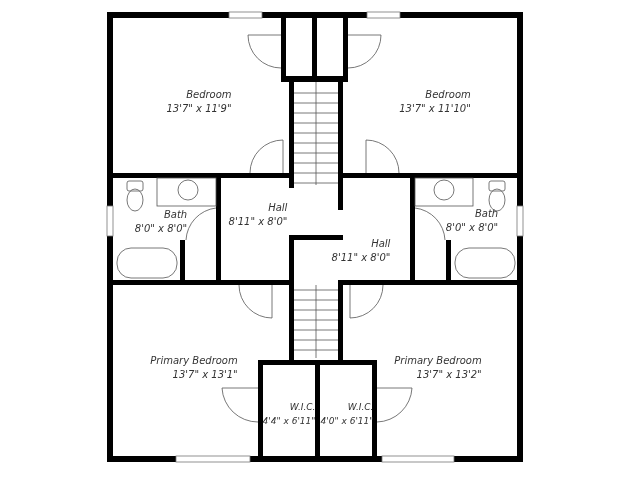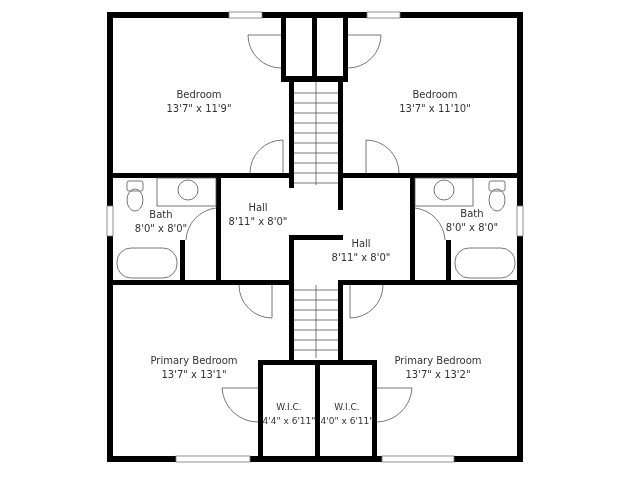--- a/index.html
+++ b/index.html
@@ -1,18 +1,18 @@
 <!DOCTYPE html>
 <html><head>
 <meta charset="utf-8">
 <style>
   html, body { margin: 0; padding: 0; background: #ffffff; }
   body { width: 634px; height: 480px; position: relative; overflow: hidden; font-family: "DejaVu Sans", sans-serif; }
   svg.plan { position: absolute; left: 0; top: 0; }
-  .label { position: absolute; text-align: center; color: #333; font-size: 10px; line-height: 14px; white-space: nowrap; transform: translateX(-50%); }
+  .label { position: absolute; text-align: right; color: #333; font-size: 10px; line-height: 14px; white-space: nowrap; transform: translateX(-50%); font-style: italic; }
   .label .dims { font-size: 10px; }
 </style>
 </head>
 <body>
 
 <svg class="plan" width="634" height="480" viewBox="0 0 634 480" xmlns="http://www.w3.org/2000/svg">
   <g fill="#000">
 
     <rect x="107" y="12" width="416" height="6"></rect>
     <rect x="107" y="12" width="6" height="450"></rect>

